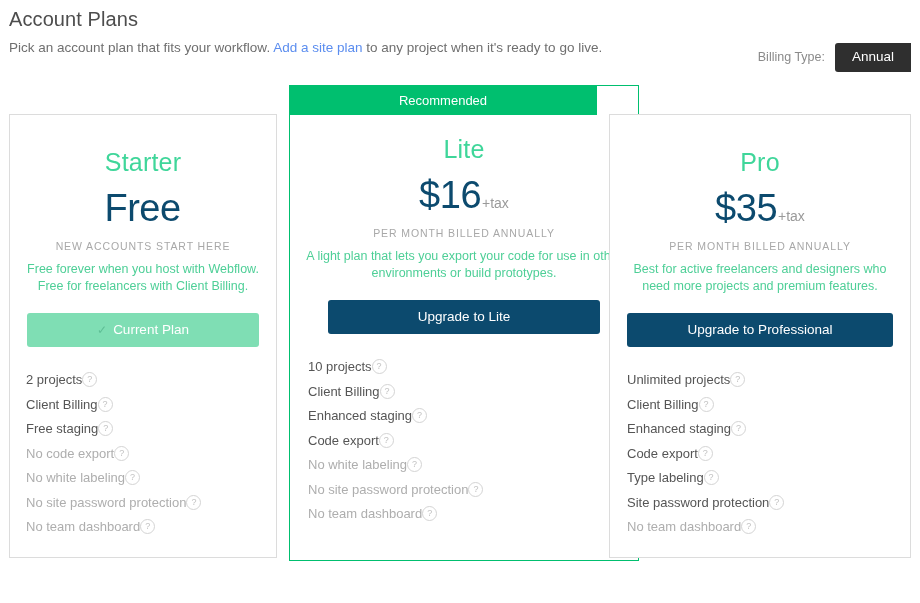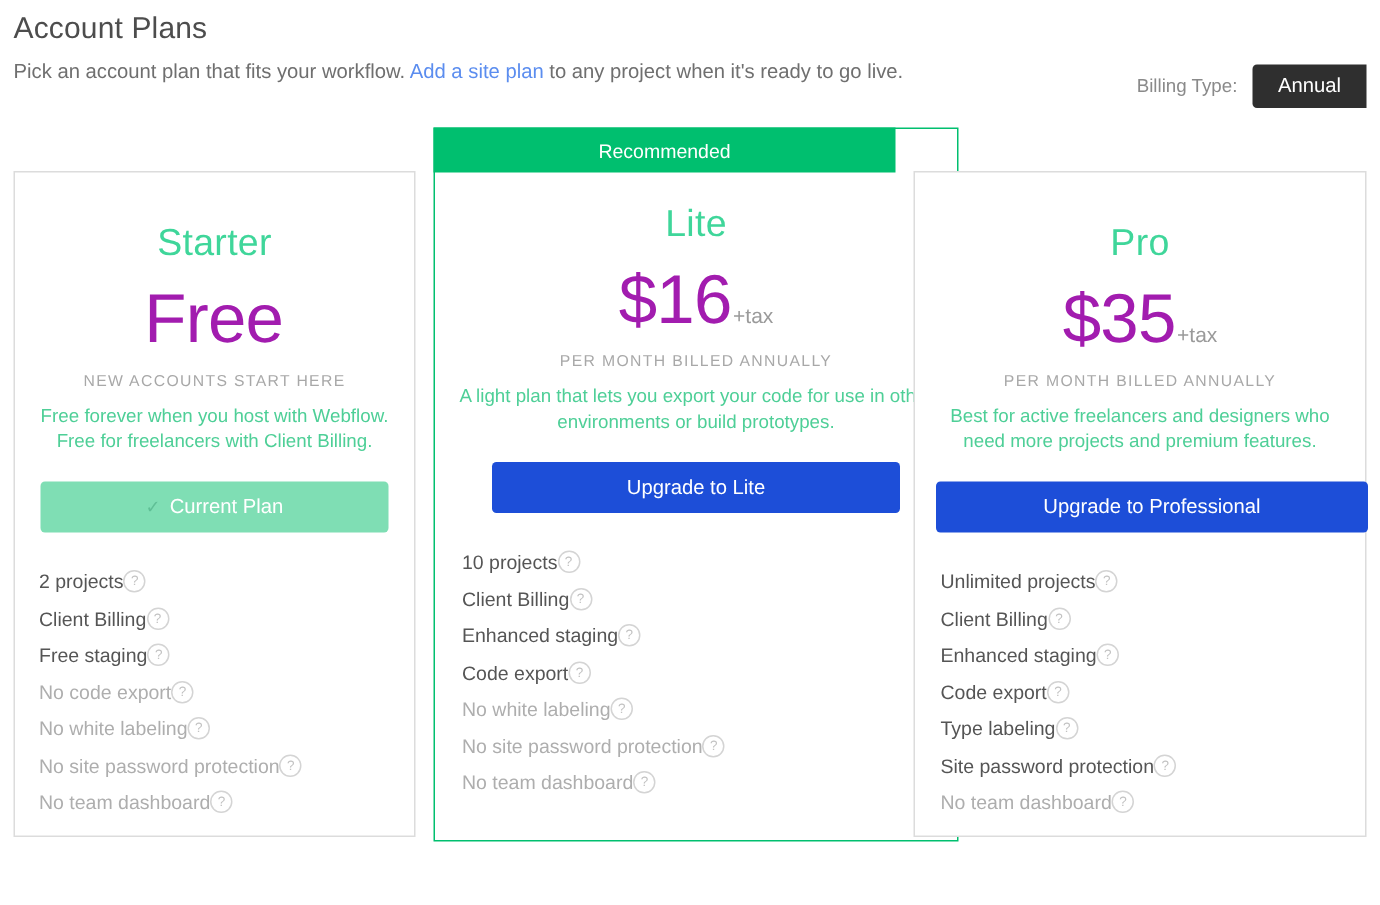--- a/index.html
+++ b/index.html
@@ -123,23 +123,23 @@
     text-align: center;
   }
   .card-lite .plan-name { padding-top: 19px; }
 
   .price-row {
     margin-top: 12px;
     line-height: 1;
     white-space: nowrap;
   }
   .price {
-    font-size: 46px;
+    font-size: 38px;
     font-weight: 300;
-    color: #a21caf;
+    color: #0c4a6e;
     letter-spacing: -0.5px;
   }
   .price-suffix {
     font-size: 14px;
     color: #9a9a9a;
     margin-left: 1px;
   }
 
   .price-note {
     margin-top: 13px;
@@ -162,27 +162,27 @@
     margin: 18px auto 0 auto;
     padding: 10px 0 11px 0;
     border: none;
     border-radius: 3px;
     font-size: 13.5px;
     color: #ffffff;
     font-family: "Liberation Sans", sans-serif;
     cursor: pointer;
     line-height: 1;
   }
-  .cta-primary { background: #1d4ed8; }
+  .cta-primary { background: #0c4a6e; }
   .cta-current {
     background: #7fdeb4;
     cursor: default;
   }
   .cta-lite { width: 272px; }
-  .cta-pro  { width: 288px; }
+  .cta-pro  { width: 266px; }
   .check-glyph {
     color: #5fbf96;
     font-size: 12px;
     margin-right: 6px;
   }
 
   
   .features {
     margin-top: 20px;
     padding: 0 16px;

